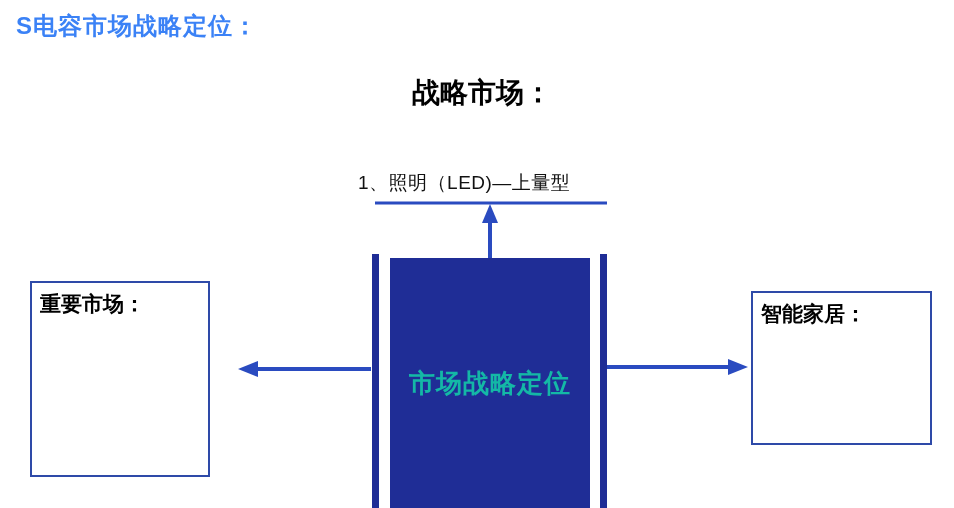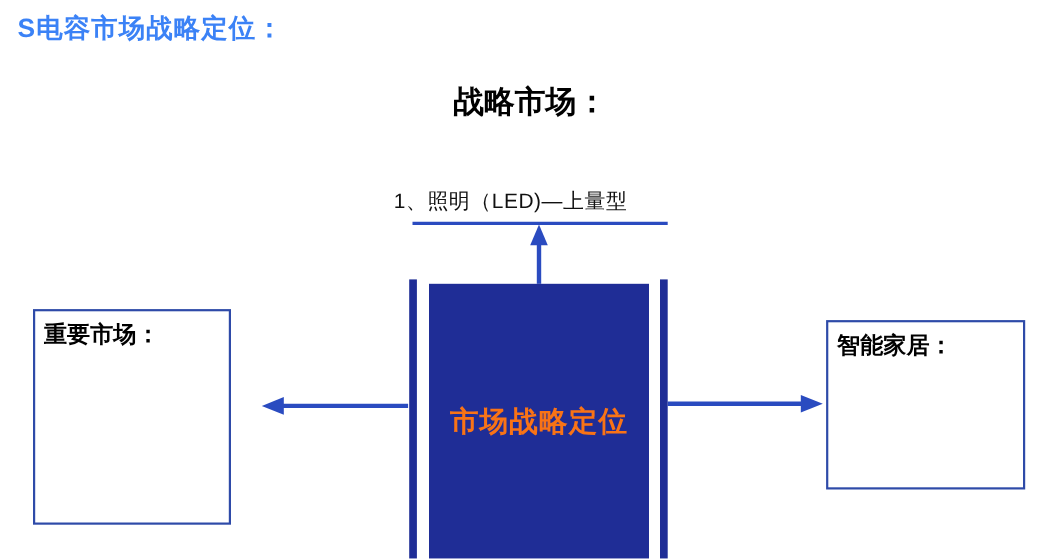--- a/index.html
+++ b/index.html
@@ -39,21 +39,21 @@
   .center-box {
     position: absolute;
     left: 390px; top: 258px;
     width: 200px; height: 250px;
     background: var(--box-fill, #1f2d96);
     display: flex;
     align-items: center;
     justify-content: center;
   }
   .center-label {
-    color: #f97316;
+    color: #14b8a6;
     font-size: 26px;
     font-weight: bold;
     letter-spacing: 1px;
     white-space: nowrap;
   }
   .vbar {
     position: absolute;
     top: 254px;
     width: 7px; height: 254px;
     background: var(--box-fill, #1f2d96);

